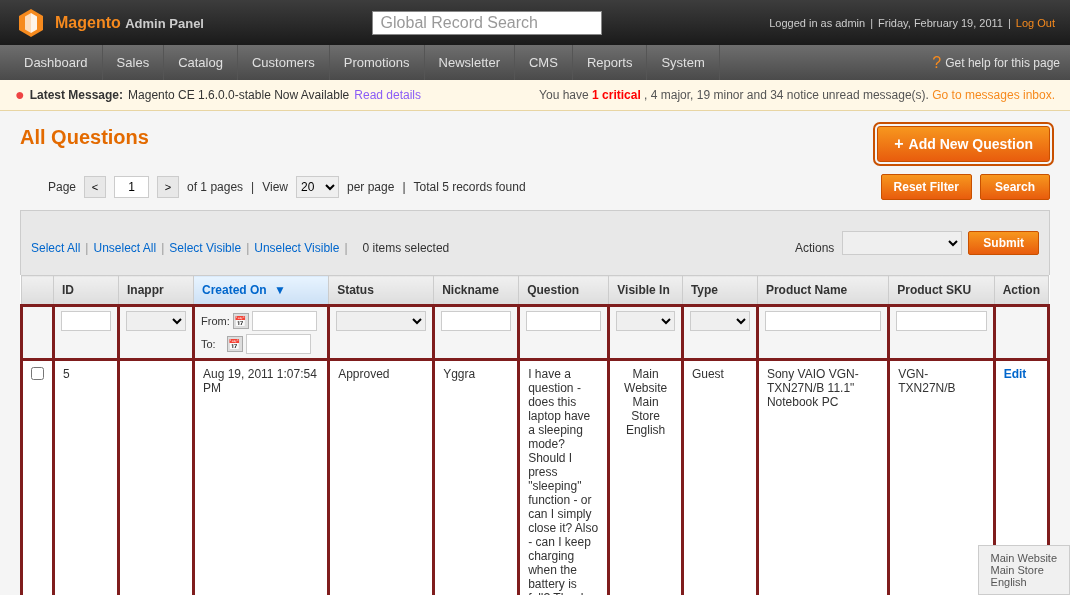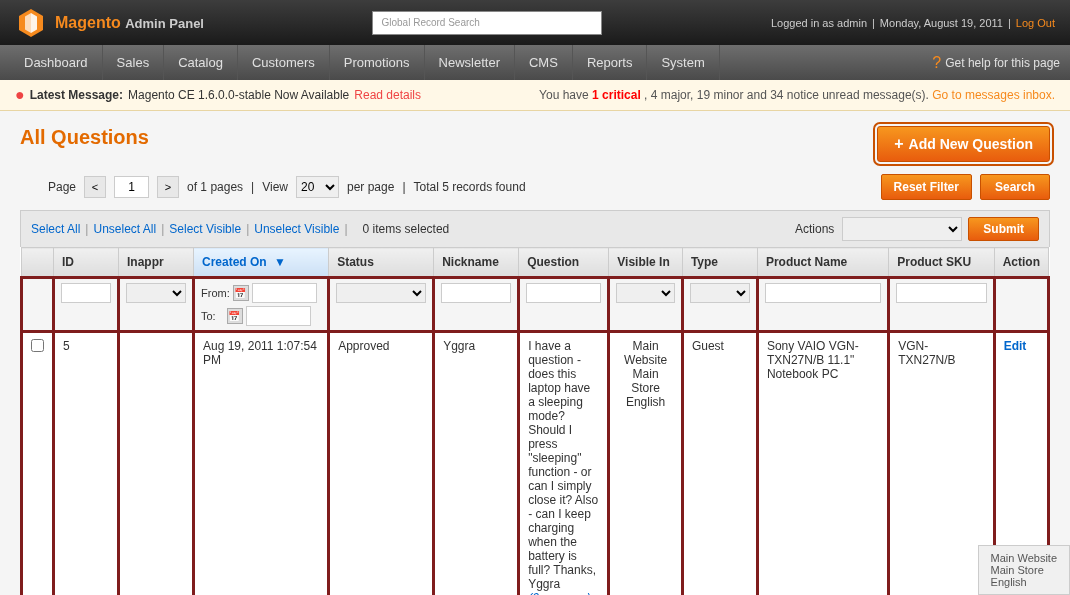--- a/index.html
+++ b/index.html
@@ -34,21 +34,21 @@
     .add-btn:before { content: '+'; font-size: 16px; font-weight: bold; }
 
     
     .pagination-row { display: flex; align-items: center; gap: 8px; margin-bottom: 10px; font-size: 12px; color: #333; margin-left: 28px; }
     .pagination-row input { width: 35px; height: 22px; border: 1px solid #ccc; text-align: center; }
     .pagination-row select { height: 22px; border: 1px solid #ccc; }
     .btn-reset { background: linear-gradient(to bottom, #f7971e, #e85c0d); color: white; border: 1px solid #c85000; padding: 5px 12px; font-size: 12px; font-weight: bold; cursor: pointer; border-radius: 2px; }
     .btn-search { background: linear-gradient(to bottom, #f7971e, #e85c0d); color: white; border: 1px solid #c85000; padding: 5px 14px; font-size: 12px; font-weight: bold; cursor: pointer; border-radius: 2px; }
 
     
-    .actions-row { display: flex; align-items: center; background: #e8e8e8; border: 1px solid #ccc; border-bottom: none; padding: 6px 10px; }
+    .actions-row { display: flex; align-items: flex-end; background: #e8e8e8; border: 1px solid #ccc; border-bottom: none; padding: 20px 10px; }
     .actions-row a { color: #0066cc; text-decoration: none; font-size: 12px; margin-right: 5px; }
     .actions-row .sep { color: #999; margin-right: 5px; }
     .actions-row .items-selected { color: #333; margin-left: 10px; }
     .actions-spacer { flex: 1; }
     .actions-label { color: #333; margin-right: 8px; }
     .actions-select { height: 24px; border: 1px solid #ccc; padding: 0 5px; min-width: 120px; }
     .submit-btn { background: linear-gradient(to bottom, #f7971e, #e85c0d); color: white; border: 1px solid #c85000; padding: 4px 14px; font-size: 12px; font-weight: bold; cursor: pointer; border-radius: 2px; }
 
     
     .data-table { width: 100%; border-collapse: collapse; border: 1px solid #ccc; background: #fff; }
@@ -81,26 +81,26 @@
     <svg class="logo-icon" viewBox="0 0 32 32" width="32" height="32">
       <polygon points="16,2 28,9 28,23 16,30 4,23 4,9" fill="#f68a1e"></polygon>
       <polygon points="16,6 16,26 10,22.5 10,9.5" fill="white" opacity="0.7"></polygon>
       <polygon points="16,6 22,9.5 22,22.5 16,26" fill="white" opacity="0.9"></polygon>
     </svg>
     <div>
       <div style="color:white;font-size:16px;font-weight:bold;"><span style="color:#f68a1e;">Magento</span> <span style="color:#ccc;font-size:13px;">Admin Panel</span></div>
     </div>
   </div>
   <div class="search-bar" style="margin:0 auto;">
-    <input type="text" style="width: 230px; height: 24px; padding: 0px 8px; border: 1px solid rgb(136, 136, 136); font-size: 10px; color: rgb(153, 153, 153);" value="Global Record Search" placeholder="Global Record Search">
+    <input type="text" style="width: 230px; height: 24px; padding: 0px 8px; border: 1px solid rgb(136, 136, 136); font-size: 16px; color: rgb(153, 153, 153);" value="Global Record Search" placeholder="Global Record Search">
   </div>
   <div class="header-right">
     <span>Logged in as admin</span>
     <span>|</span>
-    <span>Monday, August 19, 2011</span>
+    <span>Friday, February 19, 2011</span>
     <span>|</span>
     <a href="#" style="color:#f68a1e;text-decoration:none;">Log Out</a>
   </div>
 </div>
 
 <div class="nav">
   <div class="nav-item">Dashboard</div>
   <div class="nav-item">Sales</div>
   <div class="nav-item">Catalog</div>
   <div class="nav-item">Customers</div>
@@ -113,21 +113,21 @@
   <div class="nav-help" style="cursor:pointer;">
     <span style="color:#f68a1e;font-size:16px;">?</span>
     <span>Get help for this page</span>
   </div>
 </div>
 
 <div class="msg-bar">
   <span style="color:#e44;font-size:16px;">●</span>
   <strong>Latest Message:</strong>
   <span>Magento CE 1.6.0.0-stable Now Available</span>
-  <a href="#" style="color:#ef4444;">Read details</a>
+  <a href="#" style="color:#8b5cf6;">Read details</a>
   <div class="right" style="margin-left:auto;color:#555;font-size:12px;">
     <span>You have</span>
     <span class="critical" style="color:red;font-weight:bold;">1 critical</span>
     <span>, 4 major, 19 minor and 34 notice unread message(s).</span>
     <a href="#" style="color:#f68a1e;">Go to messages inbox.</a>
   </div>
 </div>
 
 <div class="content">
 

